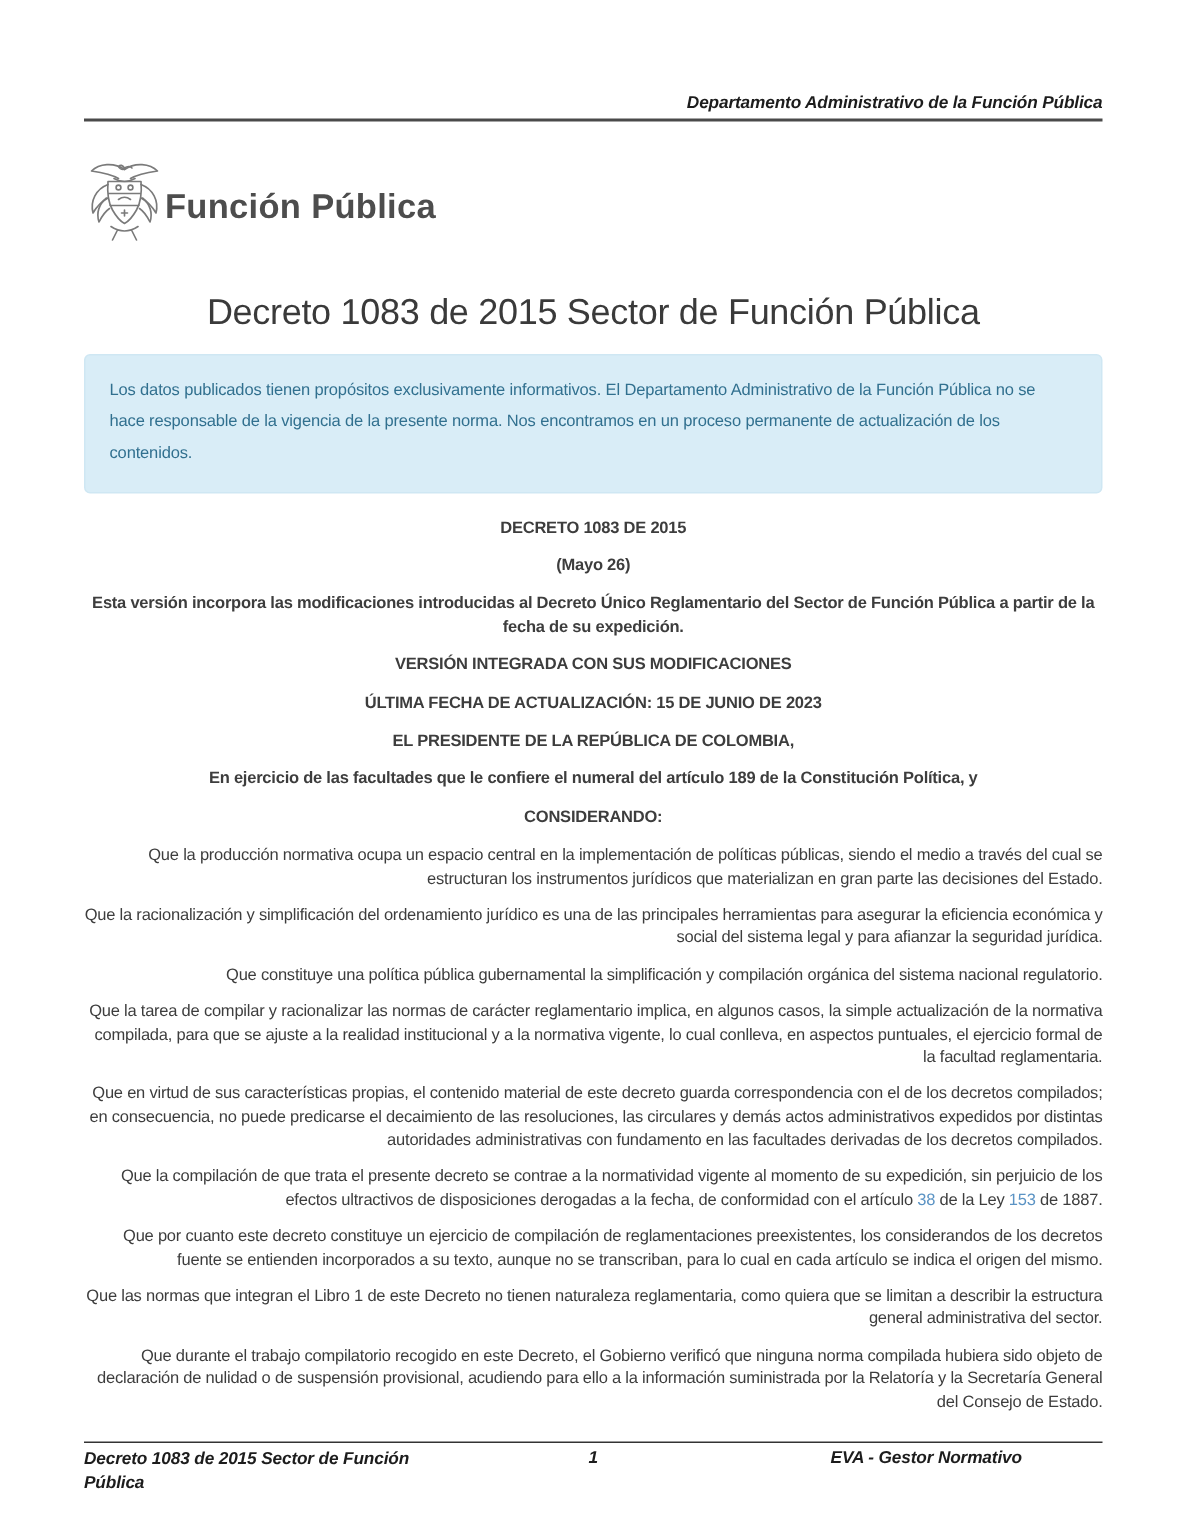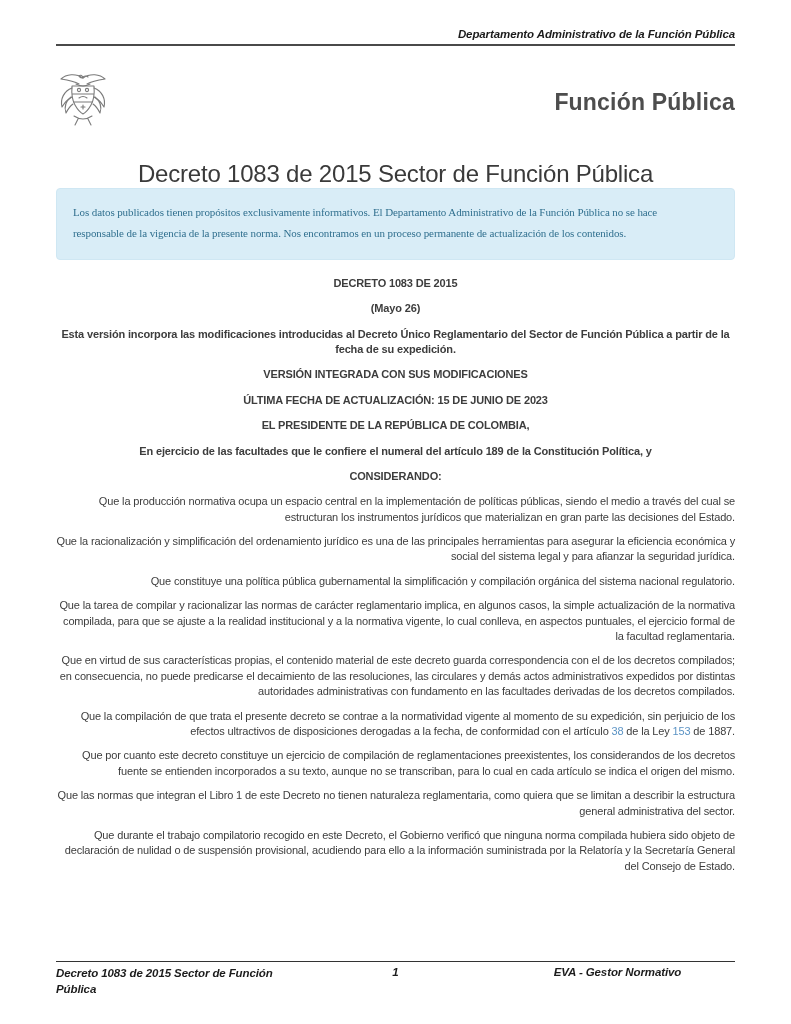--- a/index.html
+++ b/index.html
@@ -18,49 +18,49 @@
 
   
   .hdr { padding-top: 28px; border-bottom: 2px solid #4a4a4a; padding-bottom: 4px; }
   .hdr-text {
     text-align: right;
     font-size: 11.5px;
     font-weight: bold;
     font-style: italic;
     color: #1c1c1c;
     letter-spacing: -0.1px;
+    margin-top: 35px;
   }
 
   
-  .logo-row { display: flex; align-items: center; gap: 10px; margin-top: 24px; height: 64px; justify-content: space-between; }
+  .logo-row { display: flex; align-items: center; margin-top: 24px; height: 64px; }
   .coat { flex: 0 0 auto; display: inline-flex; }
   .logo-text { font-size: 23px; font-weight: bold; color: #4d4d4d; letter-spacing: 0.2px; }
 
   
   .title {
     margin-top: 26px;
     text-align: center;
     font-size: 24px;
     font-weight: 400;
     color: #3a3a3a;
     letter-spacing: -0.2px;
   }
 
   
   .notice {
-    margin-top: 0;
+    margin-top: 13px;
     background: #d9edf7;
     border: 1px solid #cfe7f3;
     border-radius: 4px;
     color: #31708f;
     font-size: 11px;
     line-height: 1.9;
     padding: 13px 32px 15px 16px;
     letter-spacing: -0.1px;
-    font-family: Liberation Serif, serif;
   }
 
   
   .preamble { margin-top: 16px; font-weight: bold; }
   .preamble p {
     text-align: center;
     font-size: 11px;
     color: #3d3d3d;
     line-height: 1.4;
     margin: 0 0 10px 0;

